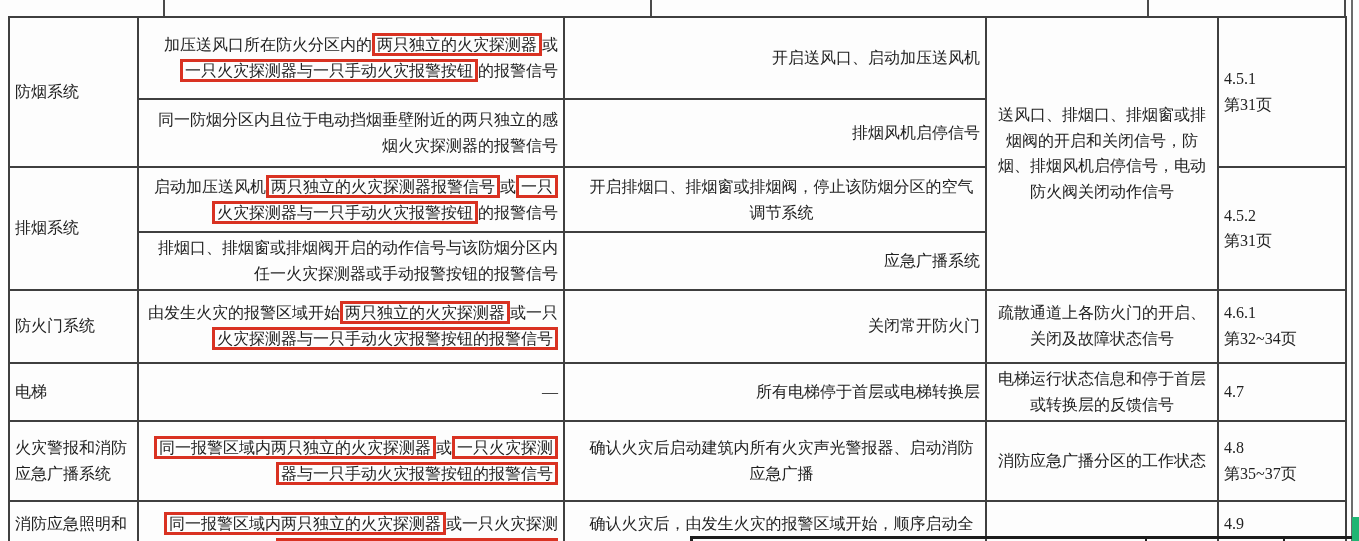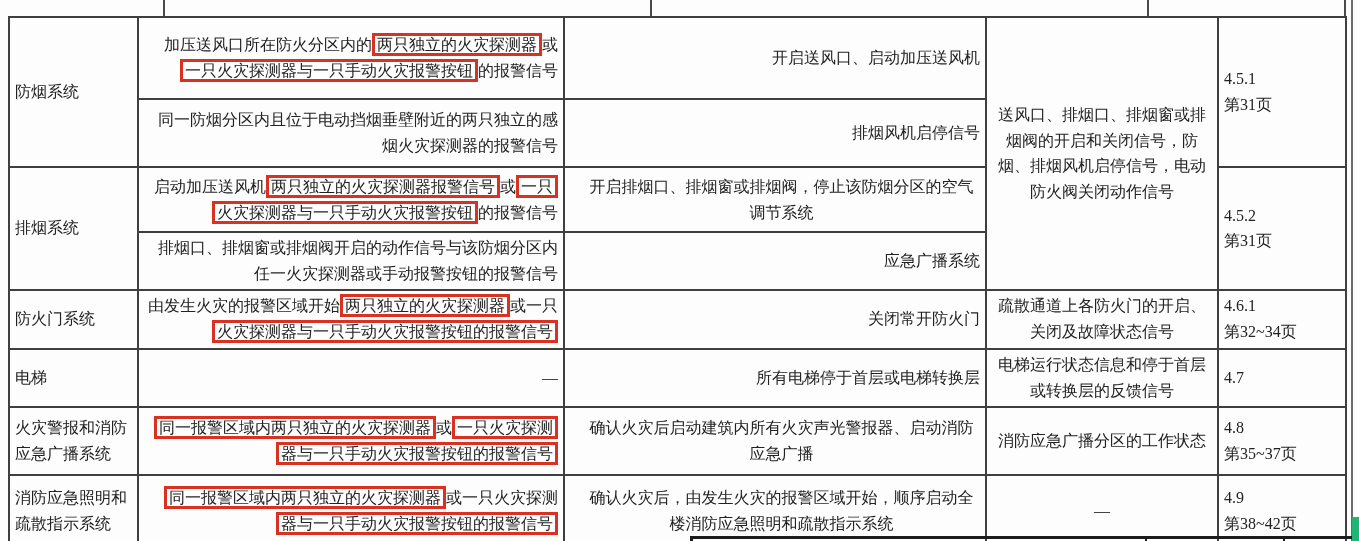--- a/index.html
+++ b/index.html
@@ -93,41 +93,41 @@
         <td class="lft">开启排烟口、排烟窗或排烟阀，停止该防烟分区的空气调节系统</td>
         <td class="ref" rowspan="2">
           <div class="ref-code">4.5.2</div>
           <div class="ref-page">第31页</div>
         </td>
       </tr>
       <tr style="height:47px">
         <td class="trig"><span>排烟口、排烟窗或排烟阀开启的动作信号与该防烟分区内任一火灾探测器或手动报警按钮的报警信号</span></td>
         <td class="cen">应急广播系统</td>
       </tr>
-      <tr style="height:59px">
+      <tr style="height:73px">
         <td class="sys">防火门系统</td>
         <td class="trig"><span>由发生火灾的报警区域开始</span><span class="redbox">两只独立的火灾探测器</span><span>或一只</span><span class="redbox">火灾探测器与一只手动火灾报警按钮的报警信号</span></td>
         <td class="cen">关闭常开防火门</td>
         <td class="fb">疏散通道上各防火门的开启、关闭及故障状态信号</td>
         <td class="ref">
           <div class="ref-code">4.6.1</div>
           <div class="ref-page">第32~34页</div>
         </td>
       </tr>
       <tr style="height:53px">
         <td class="sys">电梯</td>
         <td class="trig cen">—</td>
         <td class="cen">所有电梯停于首层或电梯转换层</td>
         <td class="fb">电梯运行状态信息和停于首层或转换层的反馈信号</td>
         <td class="ref">
           <div class="ref-code">4.7</div>
 
         </td>
       </tr>
-      <tr style="height:68px">
+      <tr style="height:80px">
         <td class="sys">火灾警报和消防
 应急广播系统</td>
         <td class="trig"><span class="redbox">同一报警区域内两只独立的火灾探测器</span><span>或</span><span class="redbox">一只火灾探测器与一只手动火灾报警按钮的报警信号</span></td>
         <td class="lft">确认火灾后启动建筑内所有火灾声光警报器、启动消防应急广播</td>
         <td class="fb">消防应急广播分区的工作状态</td>
         <td class="ref">
           <div class="ref-code">4.8</div>
           <div class="ref-page">第35~37页</div>
         </td>
       </tr>

